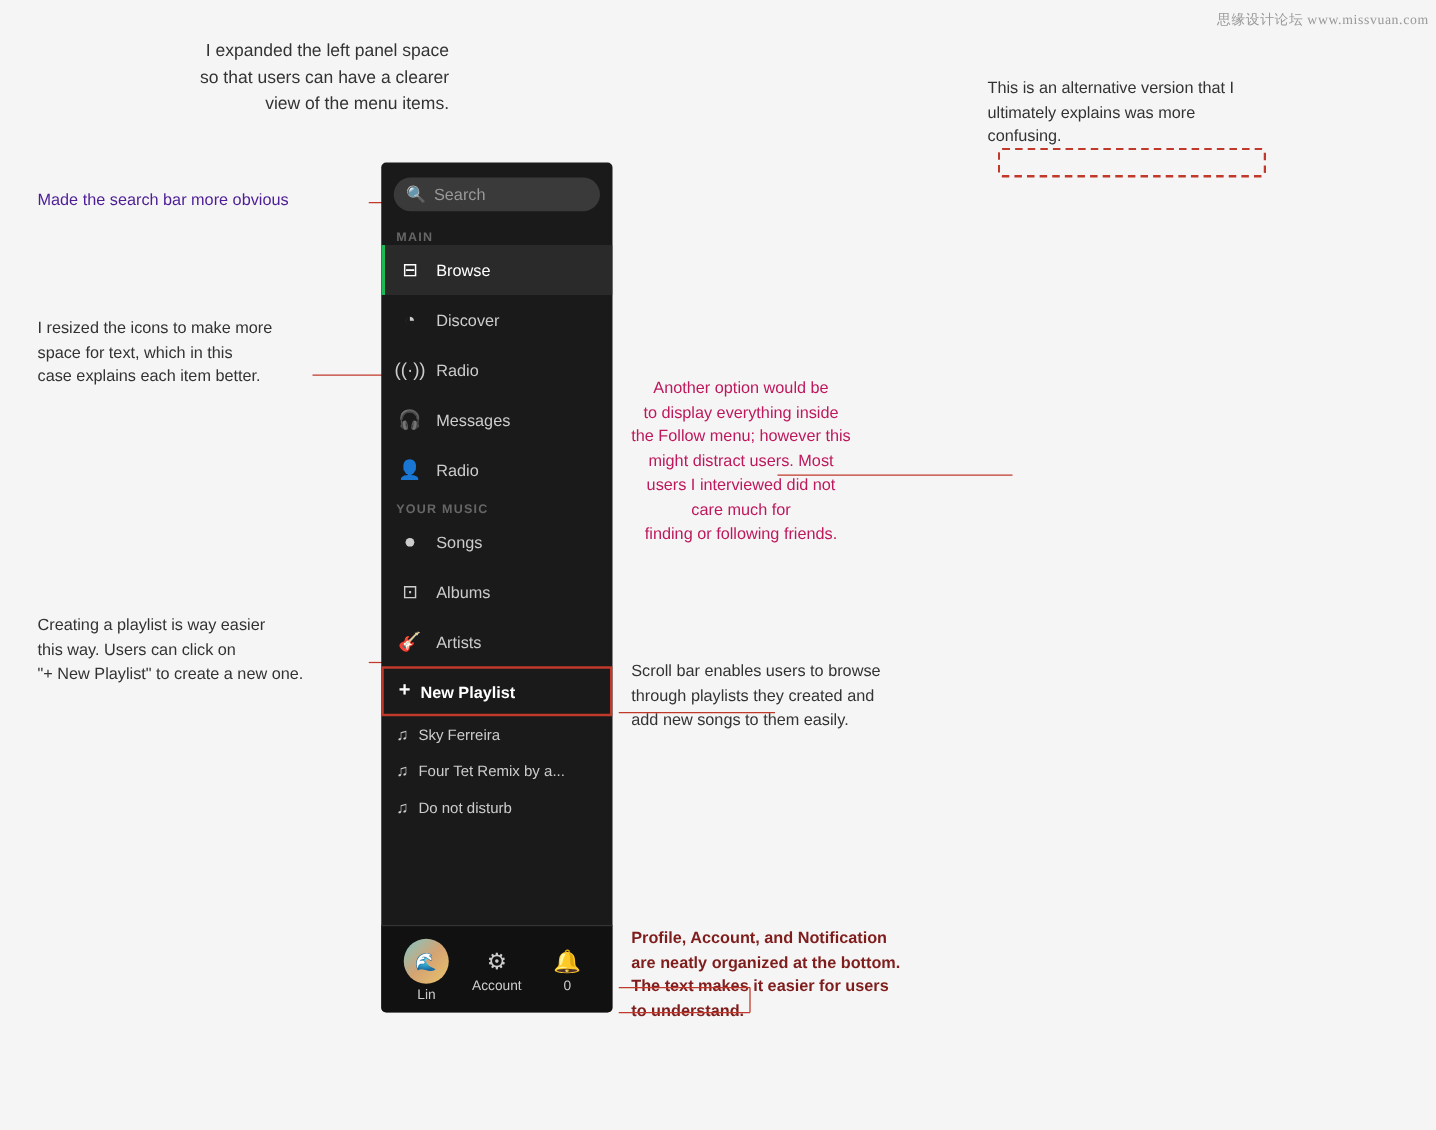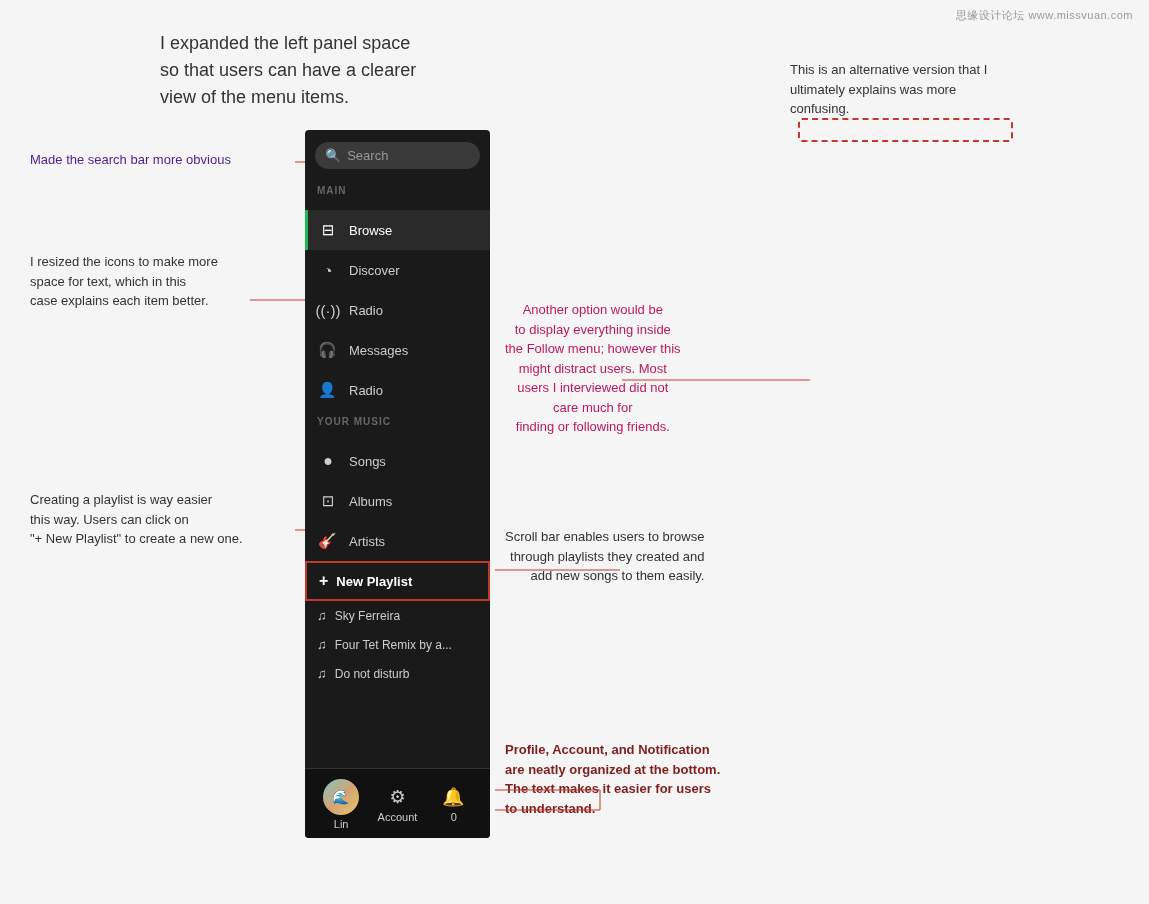--- a/index.html
+++ b/index.html
@@ -9,36 +9,37 @@
       width: 1149px;
       min-height: 904px;
       position: relative;
       overflow: hidden;
     }
 
     
     .watermark {
       position: absolute;
       top: 8px;
-      right: 16px;
+      right: 6px;
       font-size: 11px;
       color: #999;
       letter-spacing: 0.5px;
+      font-family: Liberation Serif, serif;
     }
 
     
     .main-title {
       position: absolute;
       top: 30px;
       left: 160px;
-      font-size: 18px;
+      font-size: 14px;
       color: #333;
       line-height: 1.5;
       max-width: 280px;
-      text-align: left;
+      text-align: right;
     }
 
     
     .panel-left {
       position: absolute;
       top: 130px;
       left: 305px;
       width: 185px;
       background: #1a1a1a;
       border-radius: 4px;
@@ -86,21 +87,21 @@
     .search-bar input::placeholder {
       color: #999;
     }
 
     
     .section-label {
       font-size: 10px;
       color: #666;
       letter-spacing: 1px;
       text-transform: uppercase;
-      padding: 6px 12px 14px;
+      padding: 6px 12px 0;
       font-weight: bold;
     }
 
     
     .nav-item {
       display: flex;
       align-items: center;
       padding: 9px 12px;
       color: #ccc;
       font-size: 13px;
@@ -228,21 +229,21 @@
       color: #333;
       max-width: 200px;
       line-height: 1.5;
     }
 
     
     .ann-1 { position: absolute; top: 152px; left: 30px; font-size: 13px; color: #4c1d95; }
     .ann-2 { position: absolute; top: 252px; left: 30px; font-size: 13px; color: #333; max-width: 210px; line-height: 1.5; }
     .ann-3 { position: absolute; top: 300px; left: 505px; font-size: 13px; color: #be185d; max-width: 240px; line-height: 1.5; text-align: center; }
     .ann-4 { position: absolute; top: 490px; left: 30px; font-size: 13px; color: #333; max-width: 230px; line-height: 1.5; }
-    .ann-5 { position: absolute; top: 527px; left: 505px; font-size: 13px; color: #333; max-width: 240px; line-height: 1.5; text-align: right; }
+    .ann-5 { position: absolute; top: 527px; left: 505px; font-size: 13px; color: #333; max-width: 240px; line-height: 1.5; text-align: left; }
     .ann-6 { position: absolute; top: 740px; left: 505px; font-size: 13px; color: #7f1d1d; max-width: 240px; line-height: 1.5; font-weight: bold; }
 
     
     svg.lines {
       position: absolute;
       top: 0;
       left: 0;
       width: 1149px;
       height: 904px;
       pointer-events: none;

